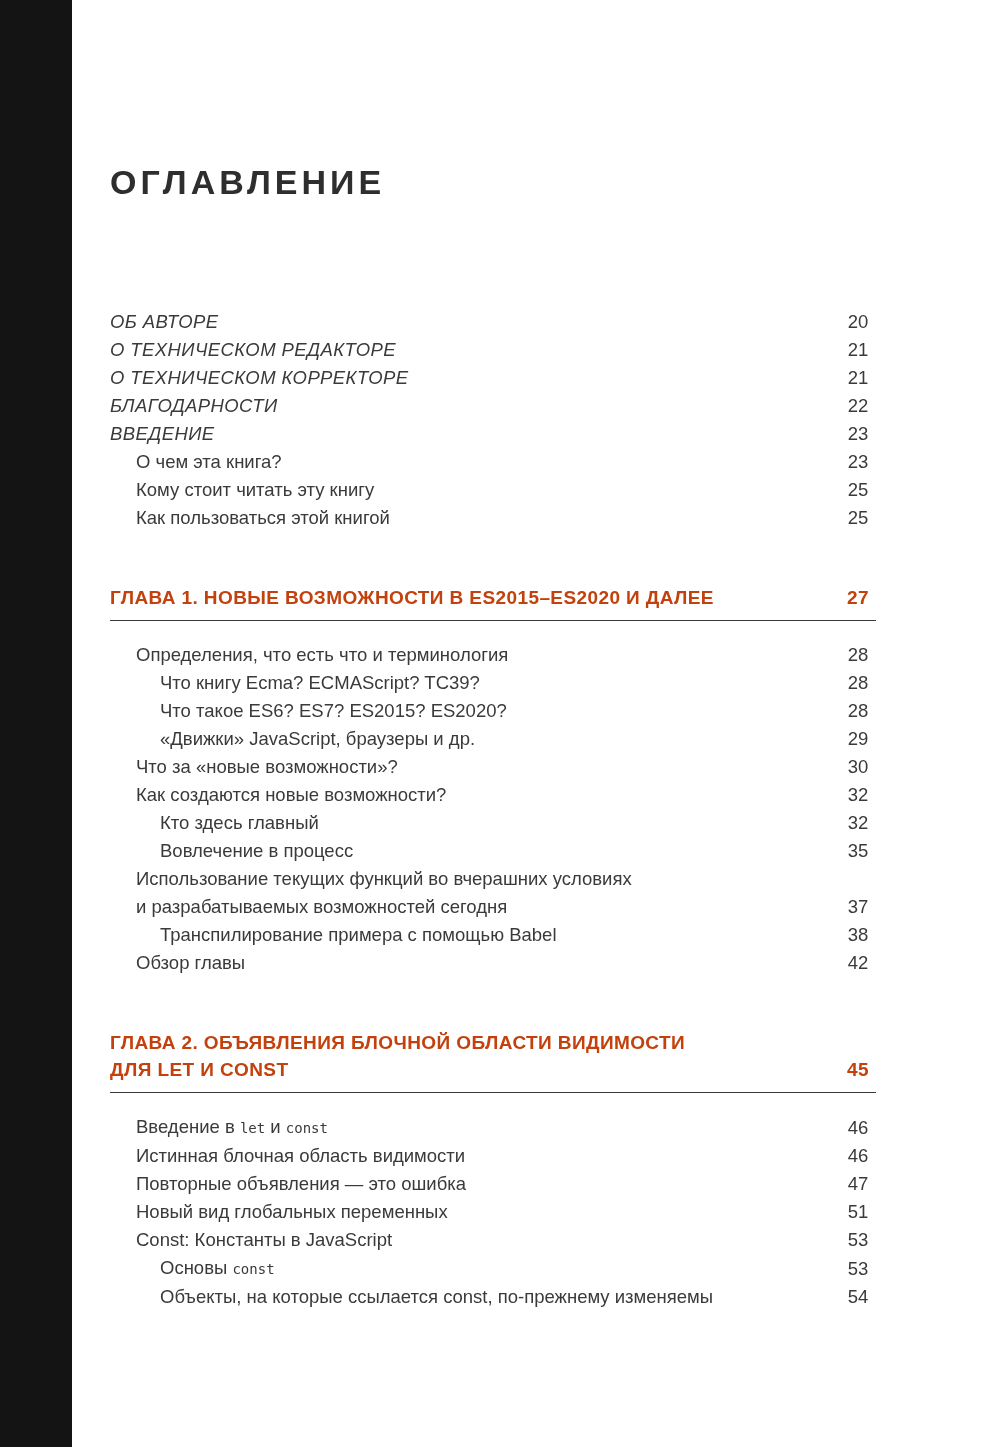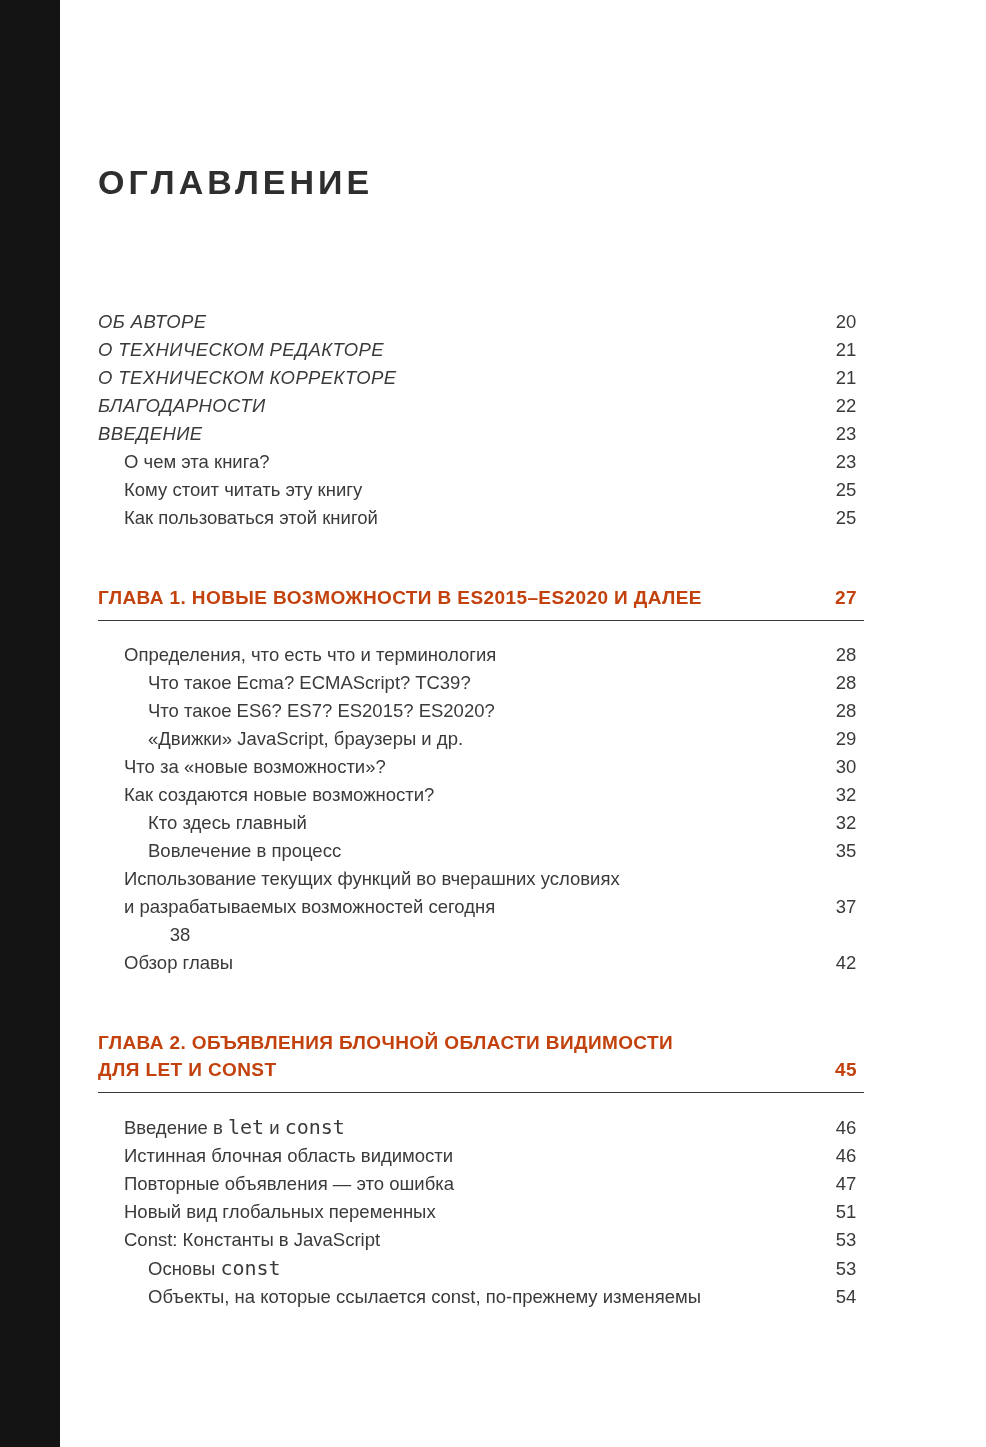--- a/index.html
+++ b/index.html
@@ -19,21 +19,21 @@
   .spine {
     position: absolute;
     left: 0;
     top: 0;
     width: 72px;
     height: 100%;
     background: #141414;
   }
   .page {
     position: absolute;
-    left: 60px;
+    left: 72px;
     top: 0;
     width: 914px;
     height: 100%;
     background: #ffffff;
   }
   .content {
     margin-left: 38px;
     width: 766px;
   }
   .page-title {
@@ -92,21 +92,21 @@
     margin-left: 14px;
     min-width: 36px;
     text-align: center;
     white-space: nowrap;
   }
   .chapter-heading .pagenum {
     font-weight: 700;
   }
   .mono {
     font-family: "DejaVu Sans Mono", "Liberation Mono", monospace;
-    font-size: 20px;
+    font-size: 14px;
     text-align: center;
   }
 </style>
 </head>
 <body>
 
 <div class="screen">
   <div class="spine"></div>
   <div class="page">
     <div class="content">
@@ -152,21 +152,21 @@
             <div class="chapter-heading">
               <div class="chapter-label">ГЛАВА 1. НОВЫЕ ВОЗМОЖНОСТИ В ES2015–ES2020 И ДАЛЕЕ</div>
               <div class="pagenum">27</div>
             </div>
             <div class="entries">
               <div class="row indent-1">
                 <div class="label"><span>Определения, что есть что и терминология</span></div>
                 <div class="pagenum">28</div>
               </div>
               <div class="row indent-2">
-                <div class="label"><span>Что такое Ecma? ECMAScript? TC39?</span></div>
+                <div class="label"><span>Что книгу Ecma? ECMAScript? TC39?</span></div>
                 <div class="pagenum">28</div>
               </div>
               <div class="row indent-2">
                 <div class="label"><span>Что такое ES6? ES7? ES2015? ES2020?</span></div>
                 <div class="pagenum">28</div>
               </div>
               <div class="row indent-2">
                 <div class="label"><span>«Движки» JavaScript, браузеры и др.</span></div>
                 <div class="pagenum">29</div>
               </div>
@@ -185,20 +185,21 @@
               <div class="row indent-2">
                 <div class="label"><span>Вовлечение в процесс</span></div>
                 <div class="pagenum">35</div>
               </div>
               <div class="row indent-1">
                 <div class="label"><span>Использование текущих функций во вчерашних условиях
 и разрабатываемых возможностей сегодня</span></div>
                 <div class="pagenum">37</div>
               </div>
               <div class="row indent-2">
+                <div class="label"><span>Транспилирование примера с помощью Babel</span></div>
                 <div class="pagenum">38</div>
               </div>
               <div class="row indent-1">
                 <div class="label"><span>Обзор главы</span></div>
                 <div class="pagenum">42</div>
               </div>
             </div>
           </div>
           <div class="toc-section">
             <div class="chapter-heading">

